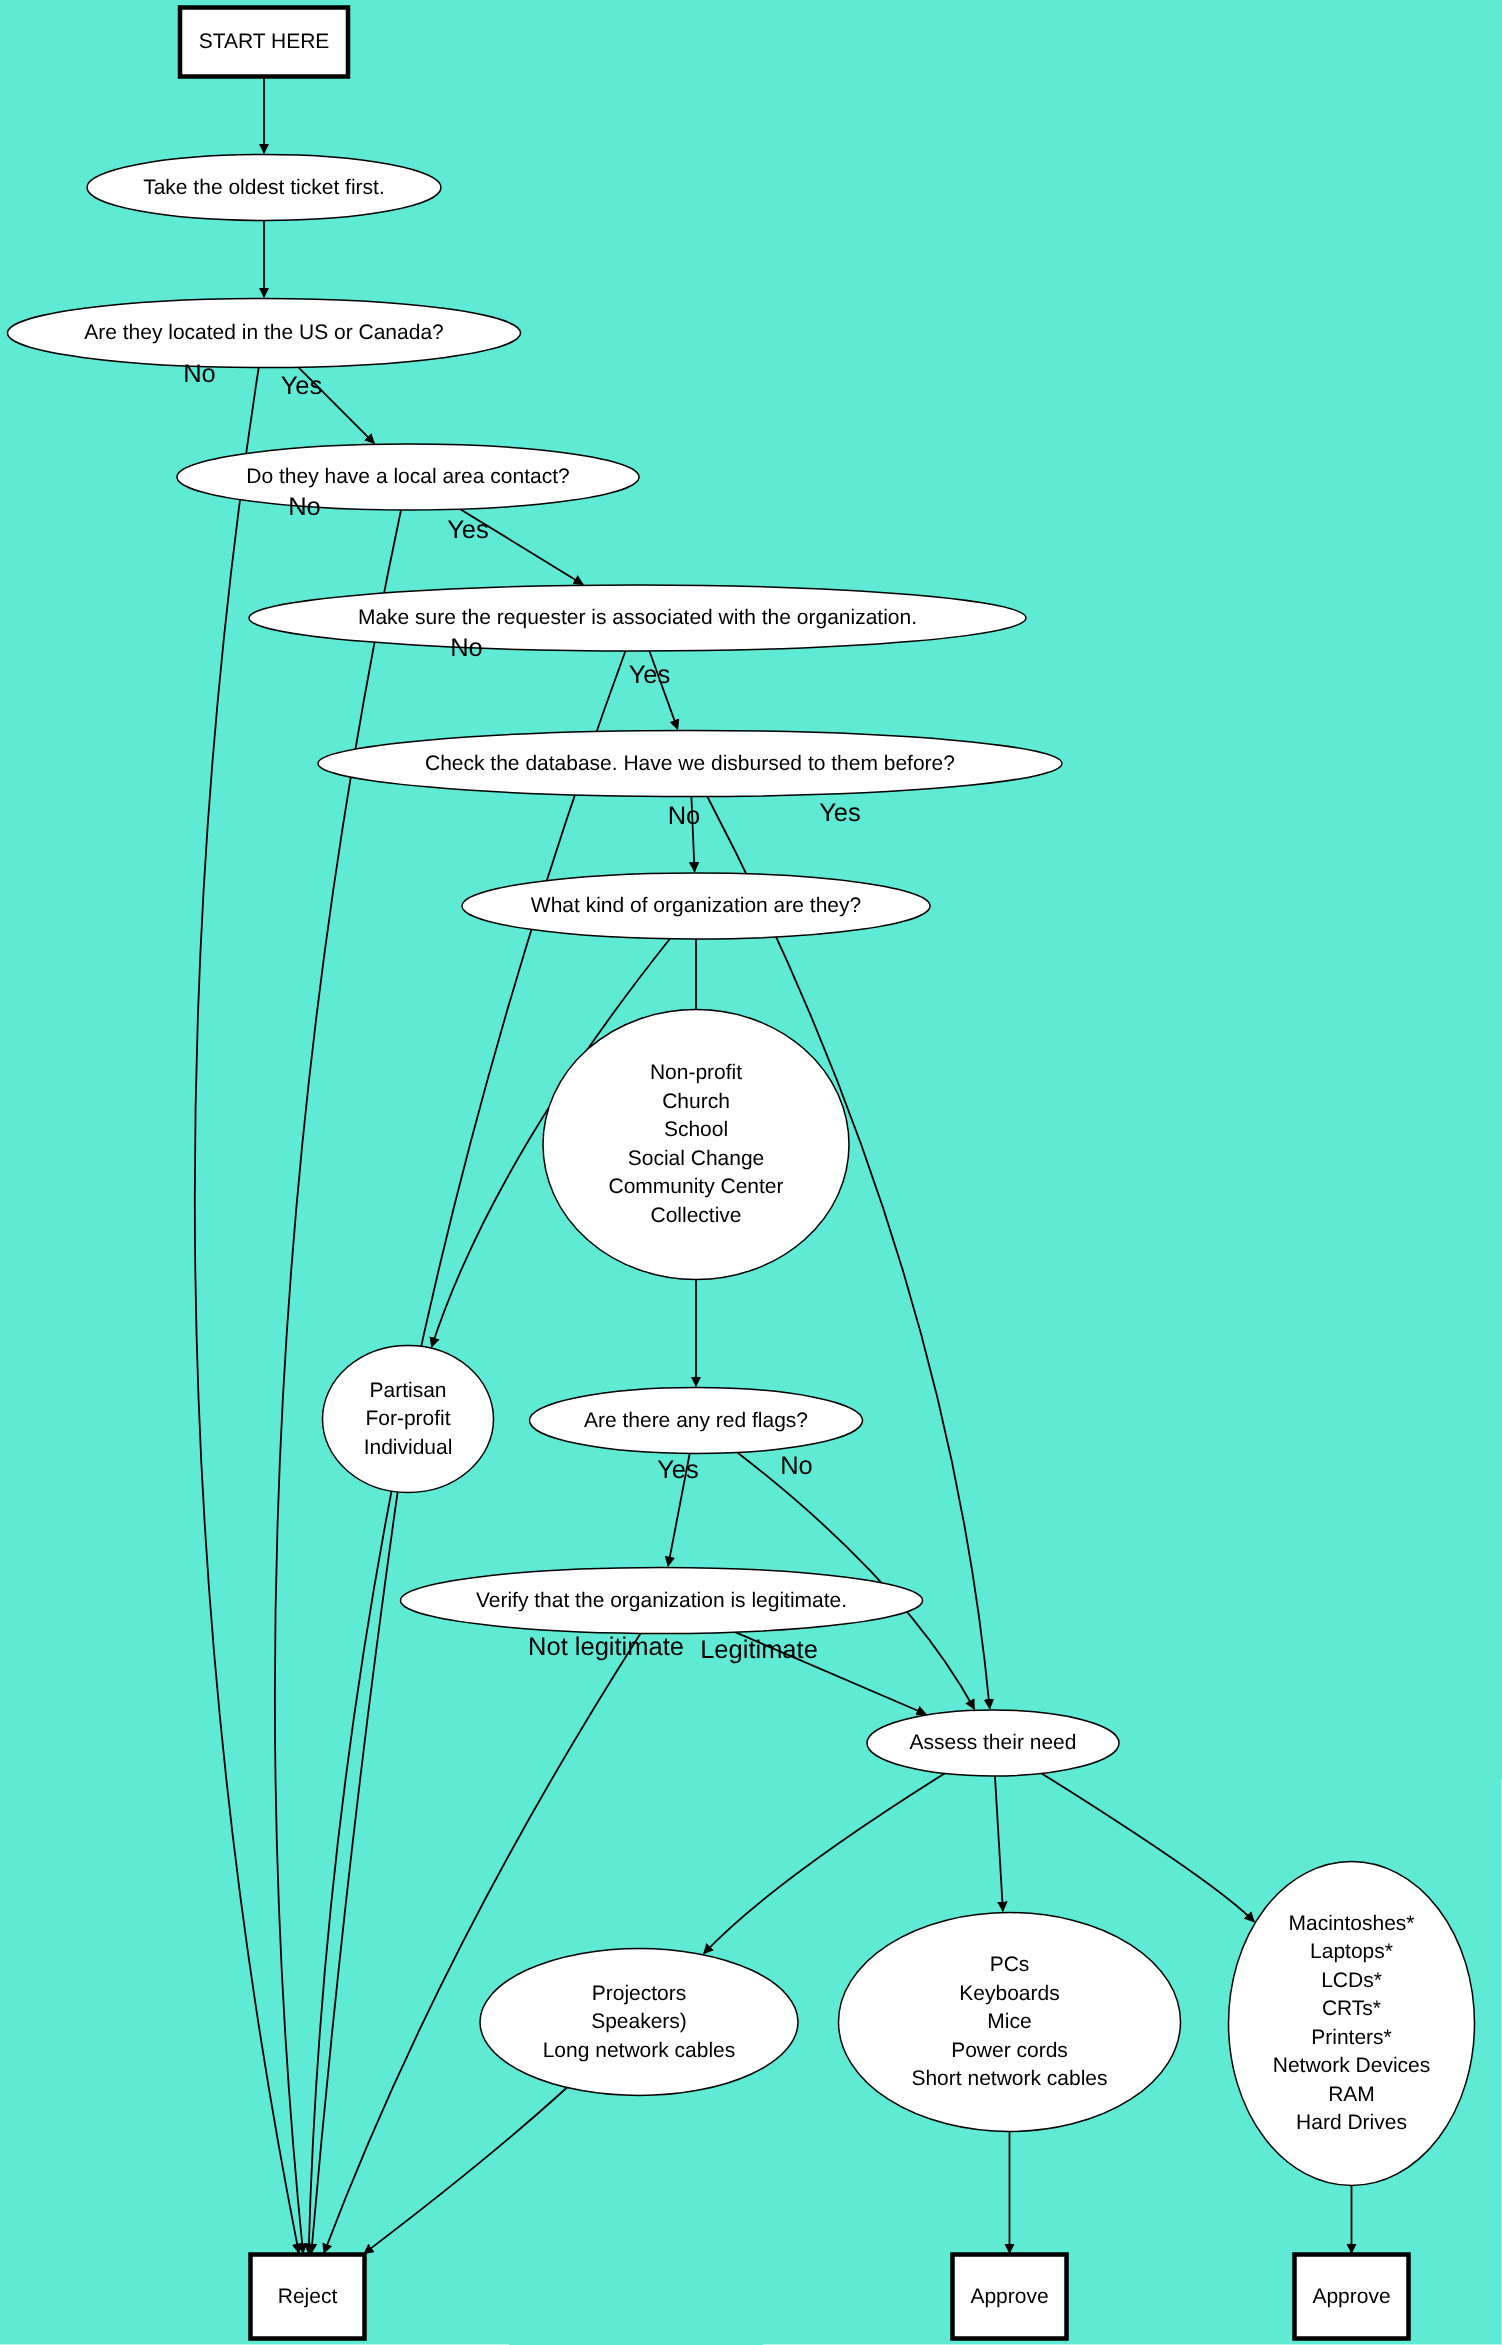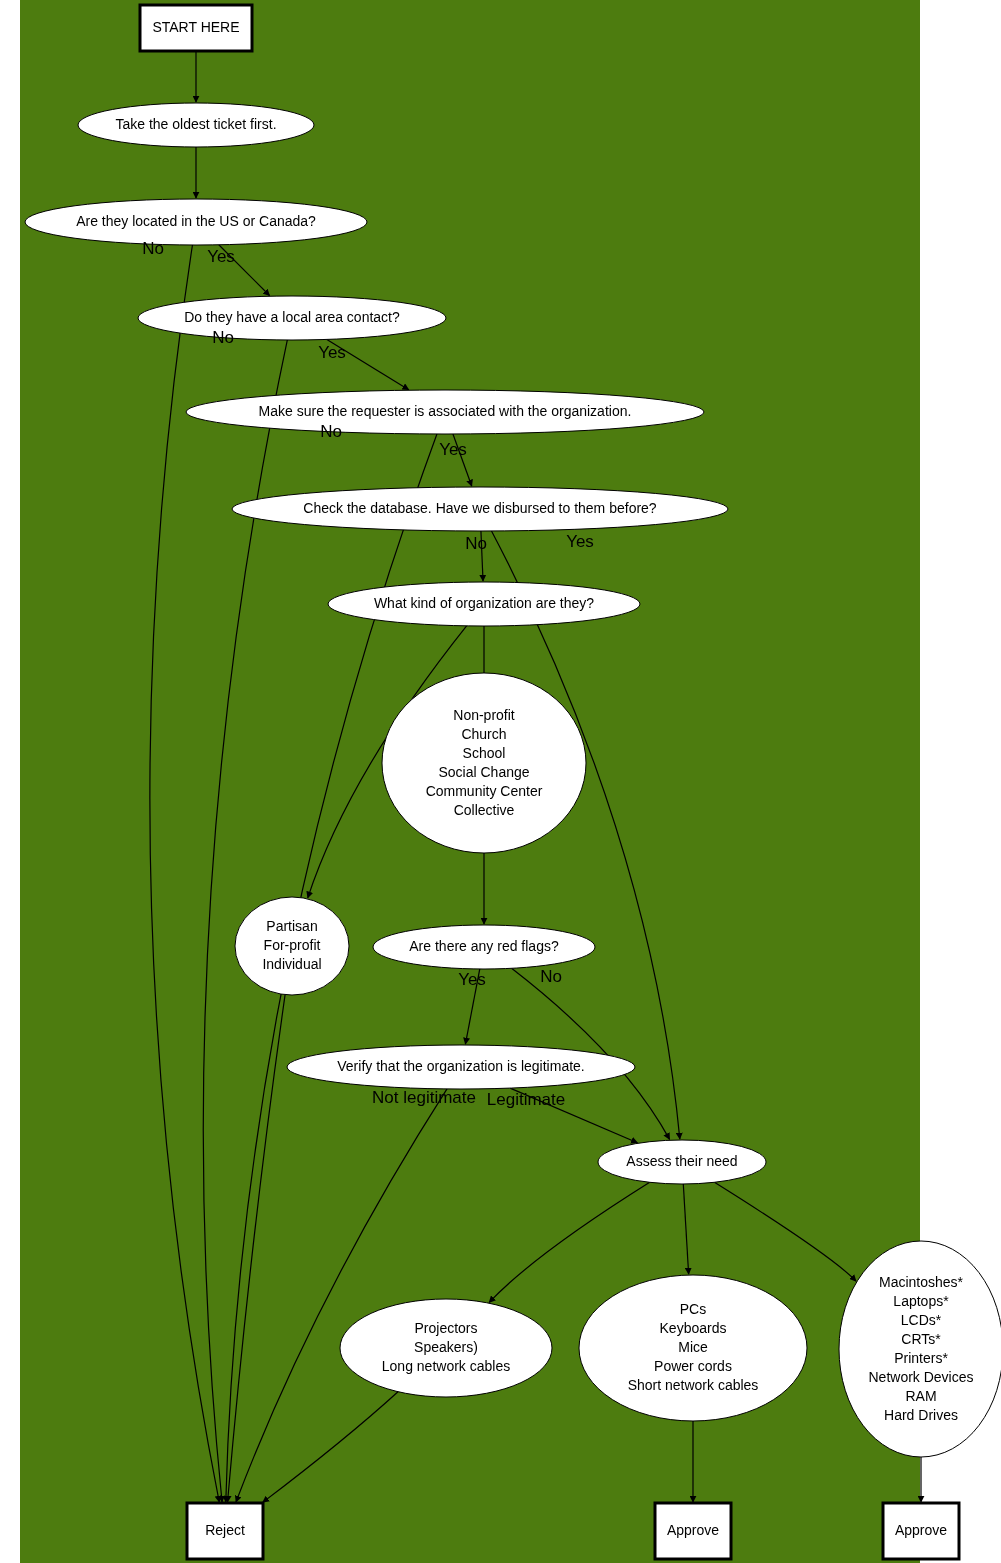--- a/index.html
+++ b/index.html
@@ -2,25 +2,24 @@
 <html><head>
 <meta charset="utf-8">
 <style>
   html, body {
     margin: 0;
     padding: 0;
     background: #ffffff;
   }
   #chart-root {
     position: relative;
-    width: 900px;
+    width: 1001px;
     height: 1563px;
-    background: #4d7c0f;
+    background: #5eead4;
     font-family: "Liberation Sans", sans-serif;
-    margin-left: 20px;
   }
   svg#flowchart {
     display: block;
     width: 1001px;
     height: 1563px;
   }
   .node-shape {
     fill: #ffffff;
     stroke: #000000;
     stroke-width: 1;

